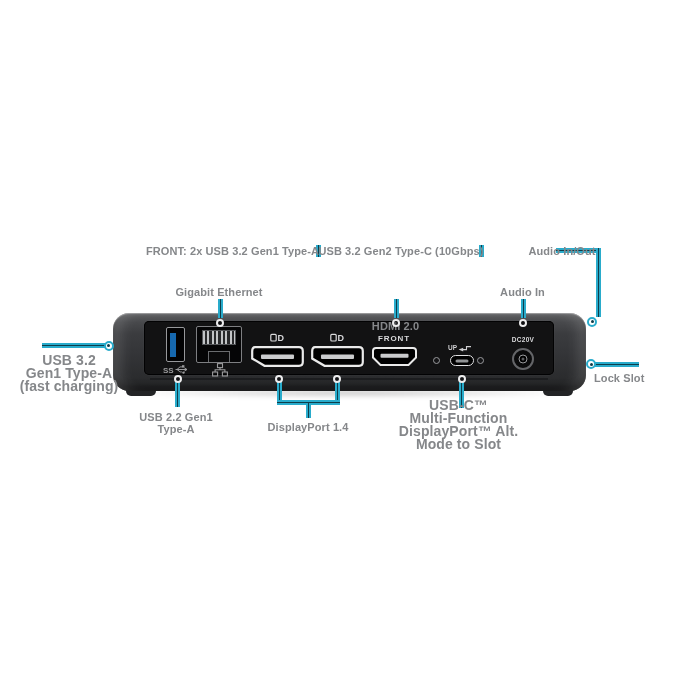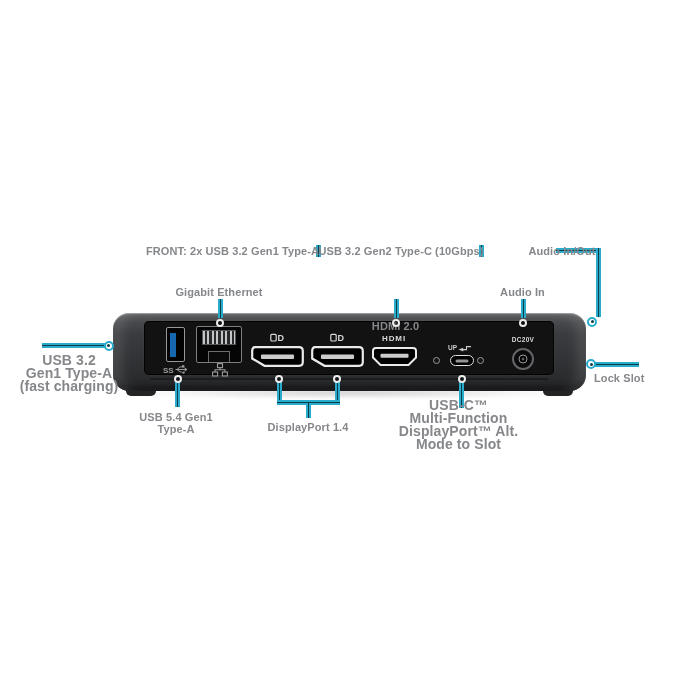--- a/index.html
+++ b/index.html
@@ -108,21 +108,21 @@
 
   <svg class="port" style="left:311px;top:346px;" width="53" height="23" viewBox="0 0 53 23">
     <path d="M4 1.2 H48 Q51.8 1.2 51.8 5 V16 Q51.8 19.8 48 19.8 H13.5 L1.2 12.5 V5 Q1.2 1.2 4 1.2 Z" fill="#000" stroke="#EAEAEA" stroke-width="2.2"></path>
     <rect x="10" y="8.6" width="33" height="4.4" rx="1" fill="#C9CACC"></rect>
   </svg>
   <svg class="port" style="left:330px;top:333px;" width="15" height="10" viewBox="0 0 15 10">
     <rect x="0.8" y="1.4" width="5.4" height="6.6" rx="1" fill="none" stroke="#D8D8DA" stroke-width="1.2"></rect>
     <text x="7.4" y="8.4" font-size="9" font-weight="bold" fill="#D8D8DA">D</text>
   </svg>
 
-  <div class="mark ctr" style="left:394px;top:334px;font-size:8px;letter-spacing:.9px;">HDMI</div>
+  <div class="mark ctr" style="left:394px;top:334px;font-size:8px;letter-spacing:.9px;">FRONT</div>
   <svg class="port" style="left:372px;top:347px;" width="45" height="19" viewBox="0 0 45 19">
     <path d="M4 1 H41 Q44 1 44 3.8 V10.5 L36.5 18 H8.5 L1 10.5 V3.8 Q1 1 4 1 Z" fill="#000" stroke="#EAEAEA" stroke-width="2"></path>
     <rect x="8.5" y="6.8" width="28" height="4" rx="1" fill="#C9CACC"></rect>
   </svg>
 
   <div class="mark" style="left:448px;top:344px;font-size:6.5px;color:#CFCFD1;">UP</div>
   <svg class="port" style="left:457px;top:344px;" width="16" height="9" viewBox="0 0 16 9">
     <path d="M5.5 5.6 H9.5 V2.6 H14" stroke="#CFCFD1" stroke-width="1.1" fill="none"></path>
     <path d="M6.2 3.8 L1.6 5.6 L6.2 7.4 Z" fill="#CFCFD1"></path>
   </svg>
@@ -150,21 +150,21 @@
 
   <div class="lbl small ctr" style="left:69px;top:354px;">
     <div>USB 3.2</div>
     <div>Gen1 Type-A</div>
     <div>(fast charging)</div>
   </div>
 
   <div class="lbl" style="left:594px;top:372px;">Lock Slot</div>
 
   <div class="lbl ctr" style="left:176px;top:411px;">
-    <div>USB 5.4 Gen1</div>
+    <div>USB 2.2 Gen1</div>
     <div>Type-A</div>
   </div>
   <div class="lbl ctr" style="left:308px;top:421px;">DisplayPort 1.4</div>
   <div class="lbl small ctr" style="left:458.5px;top:399px;">
     <div>USB-C™</div>
     <div>Multi-Function</div>
     <div>DisplayPort™ Alt.</div>
     <div>Mode to Slot</div>
   </div>
 

